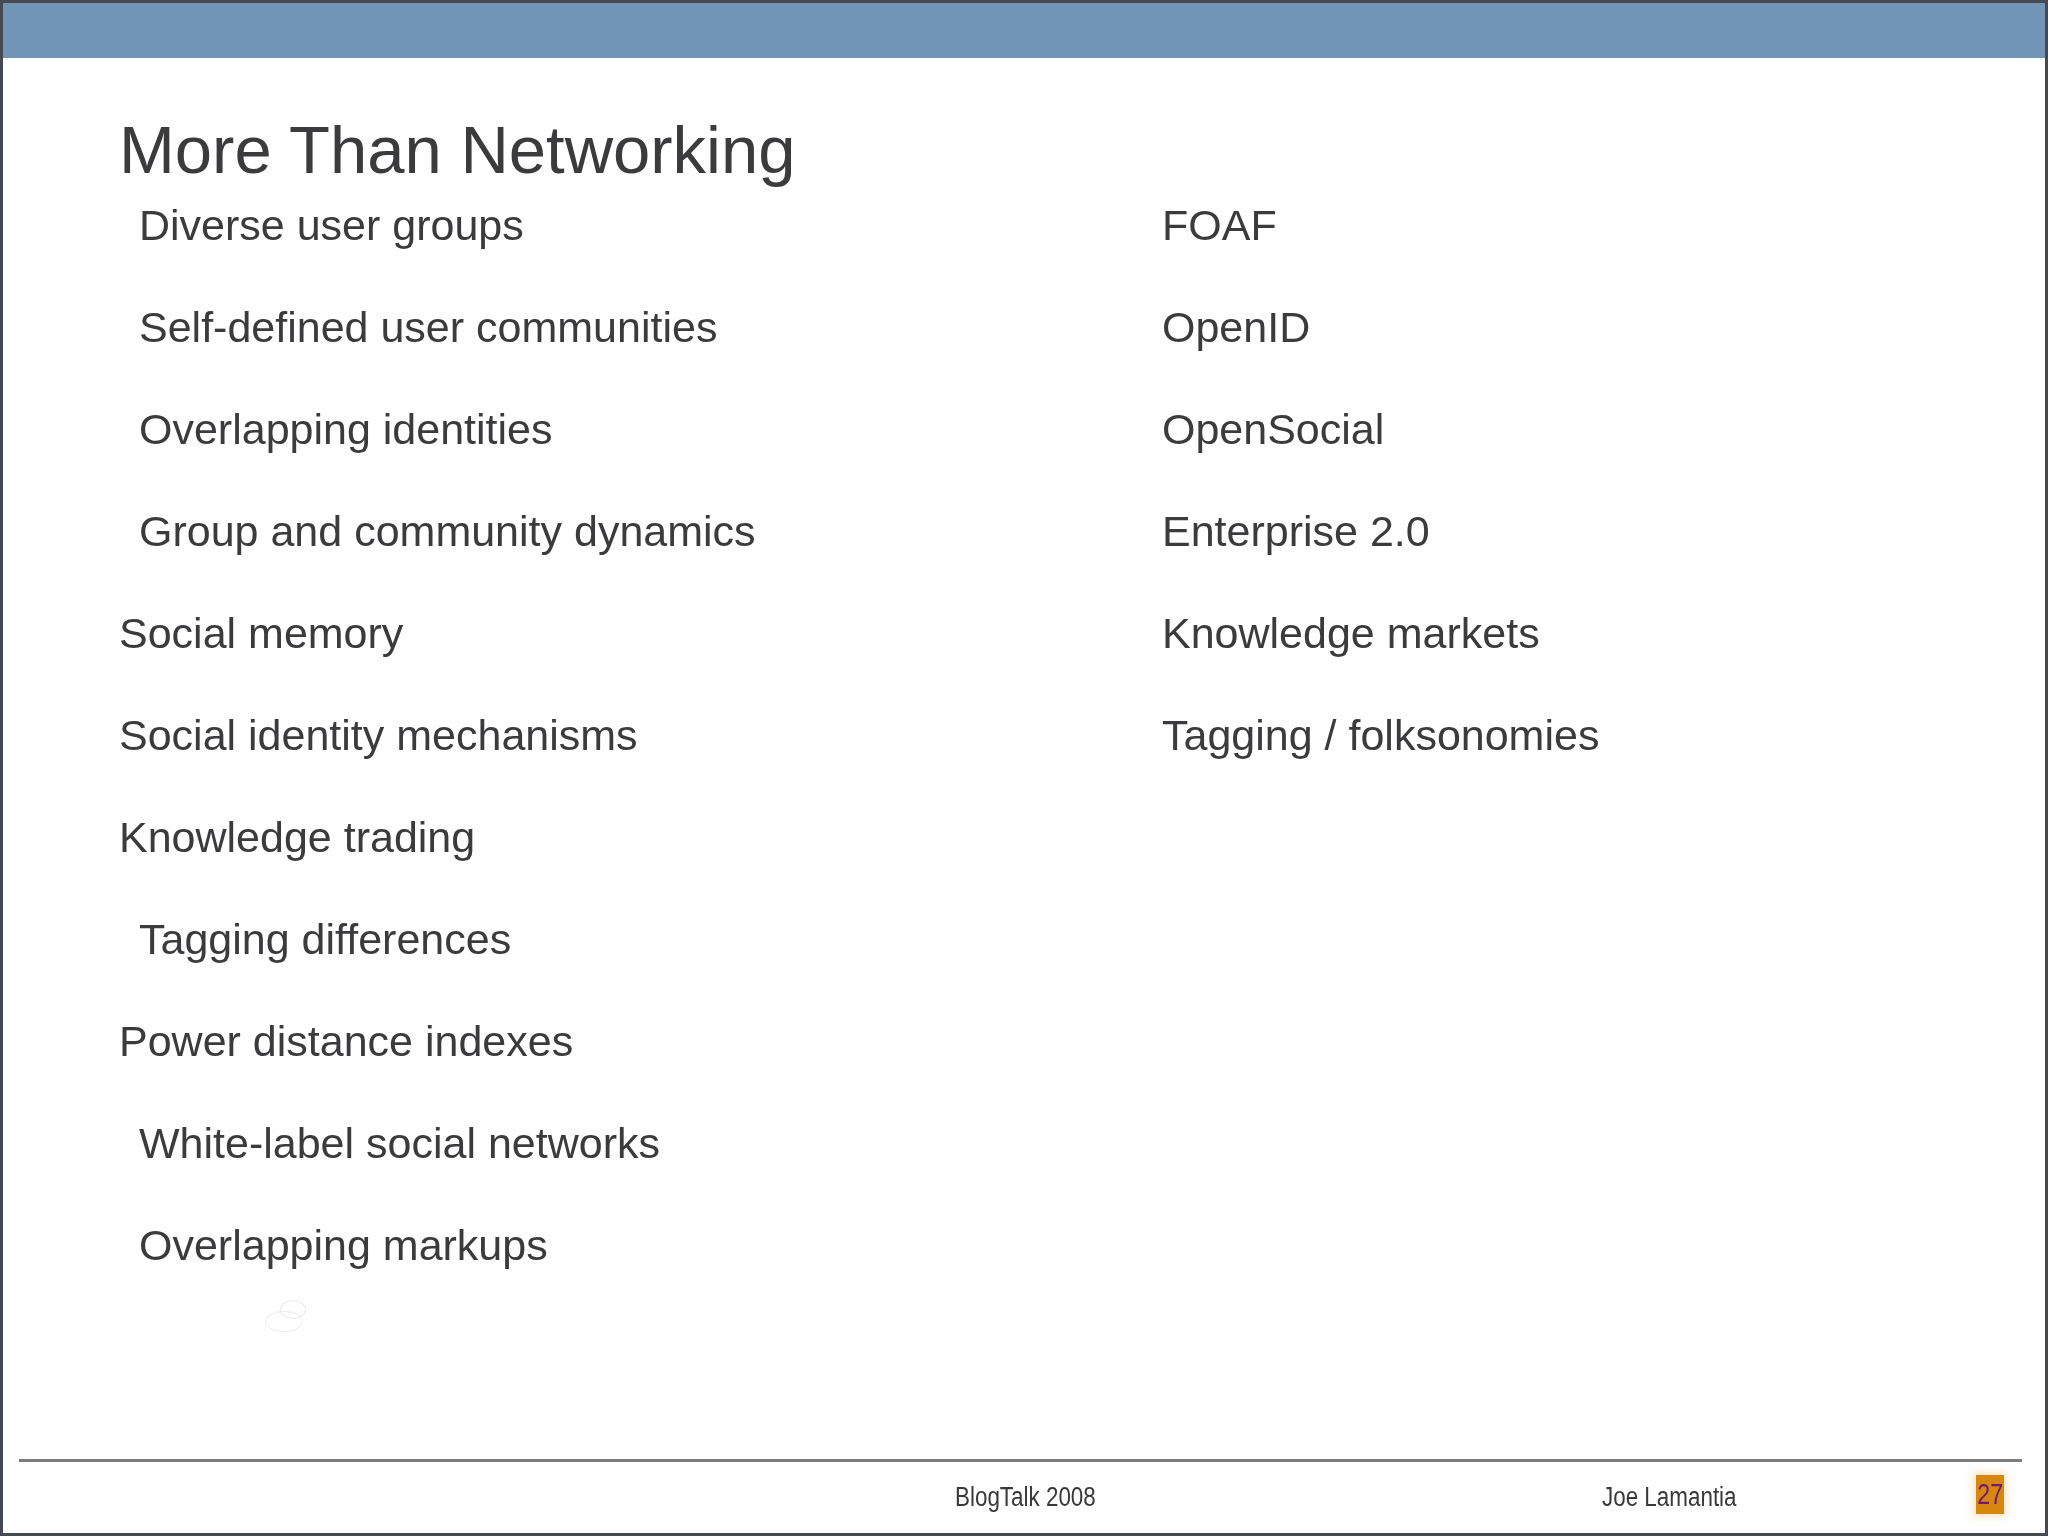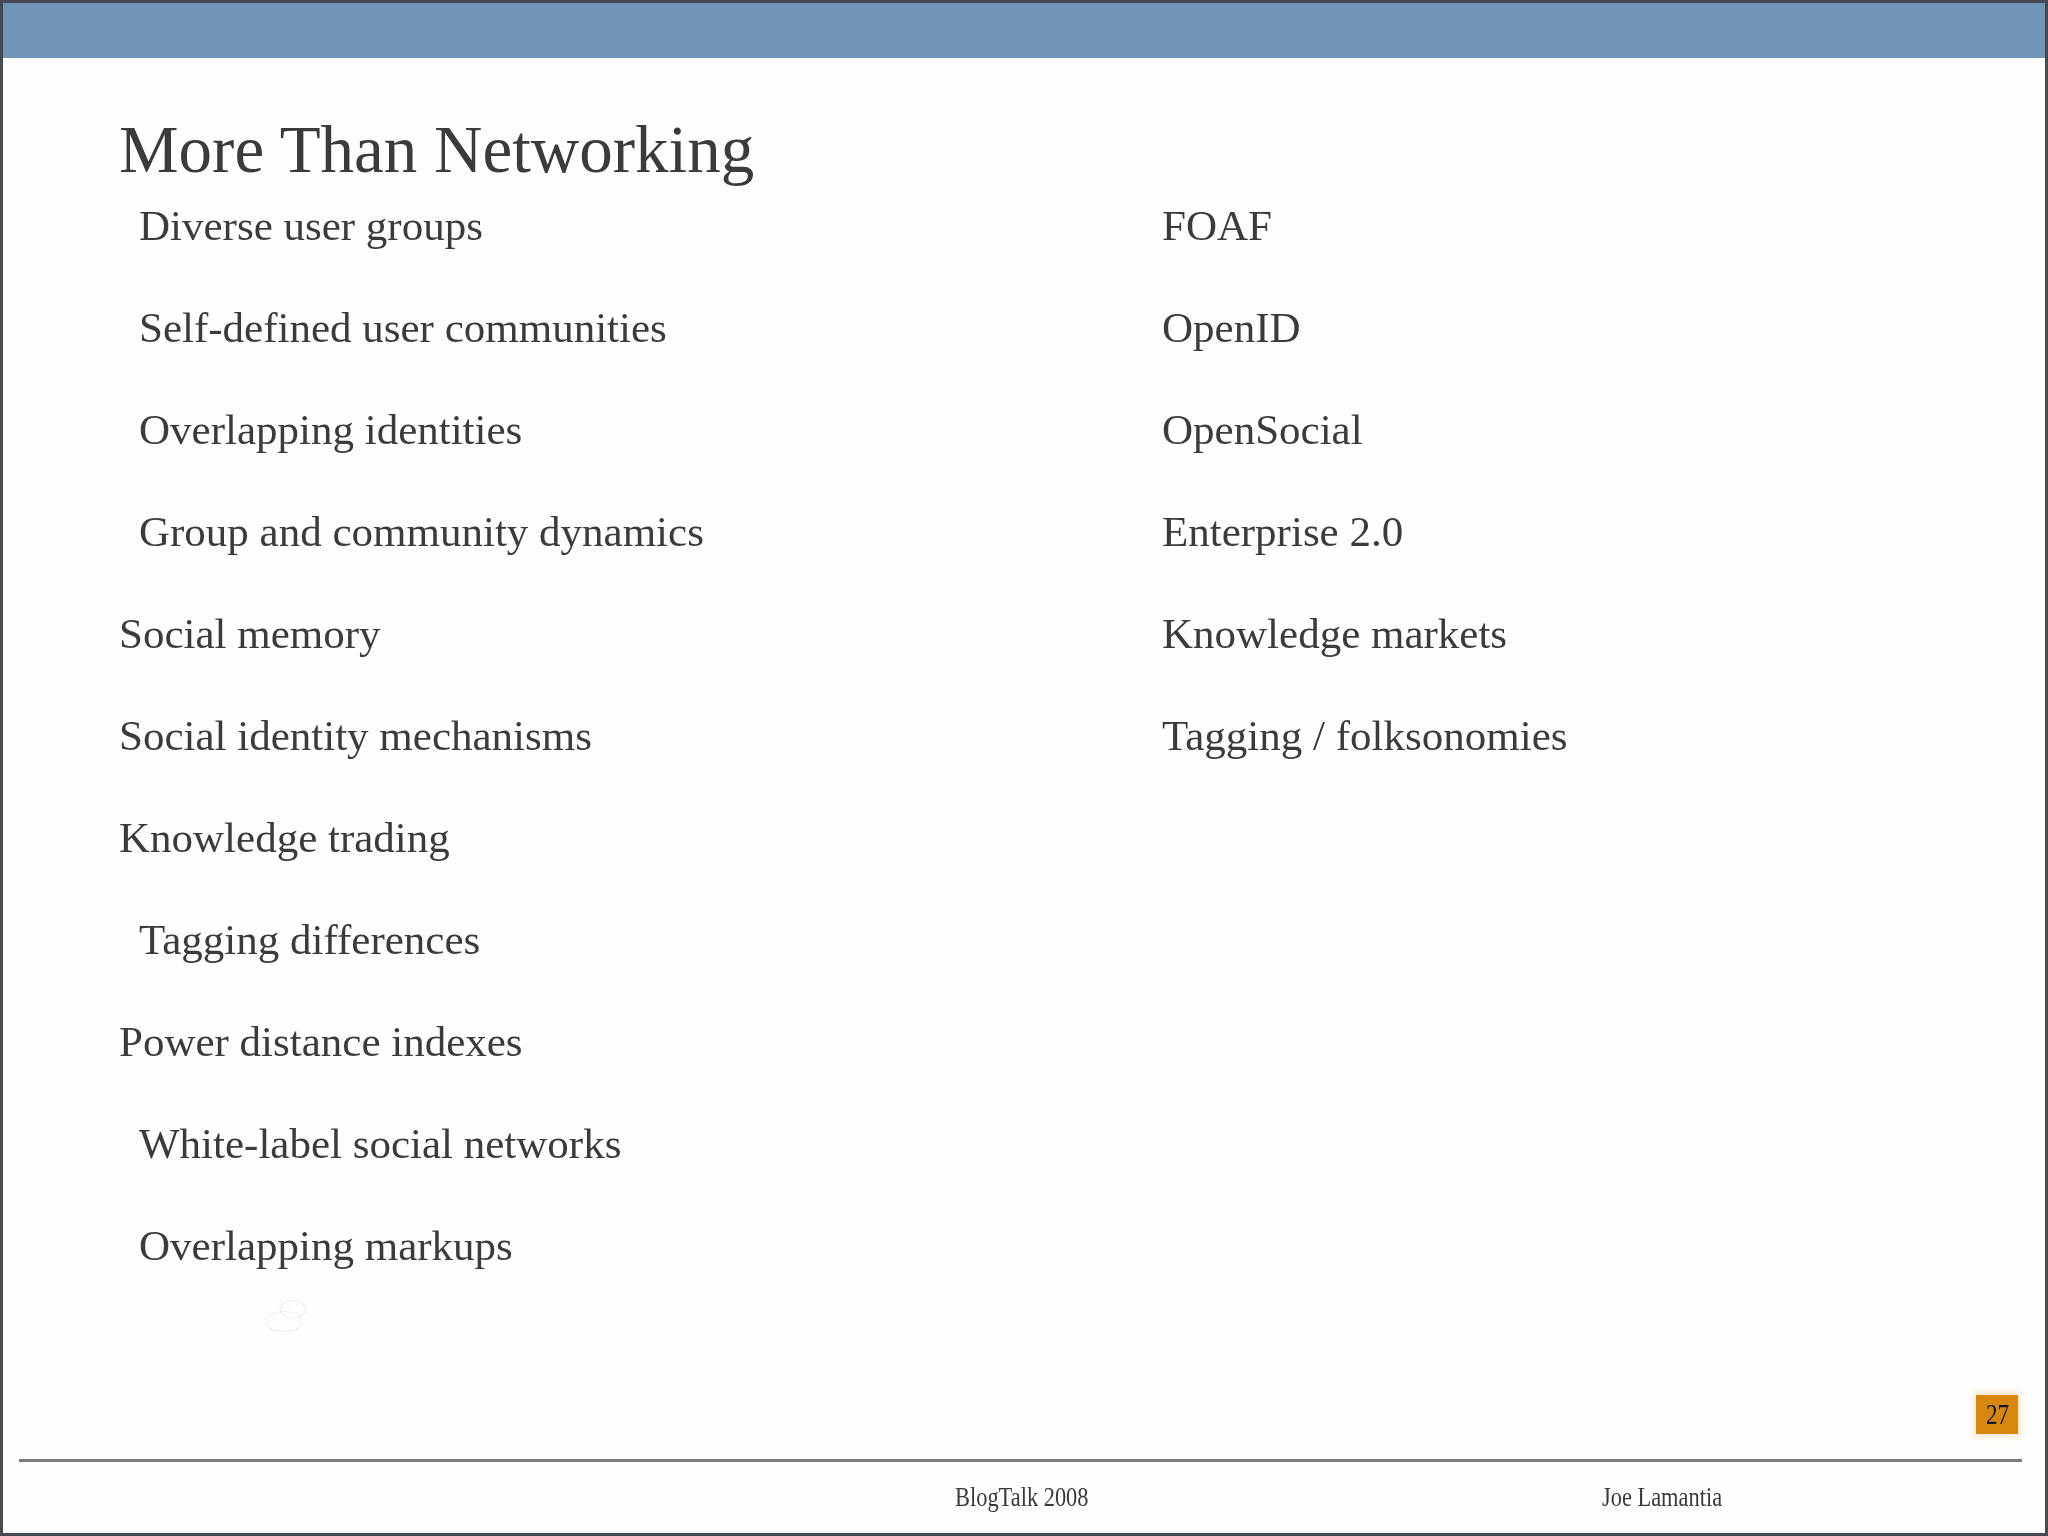--- a/index.html
+++ b/index.html
@@ -10,21 +10,21 @@
     --border:#474a52;
     --background:#fefefe;
   }
   html,body{margin:0;padding:0;background:#ffffff;}
   #slide{
     position:relative;
     width:2048px;height:1536px;
     box-sizing:border-box;
     background:var(--background);
     border:3px solid var(--border);
-    font-family:Liberation Serif, serif;
+    font-family:Liberation Sans, sans-serif;
     color:var(--text);
     overflow:hidden;
   }
   .band{
     position:absolute;top:0;left:0;right:0;height:55px;
     background:var(--header-band);
   }
   .title{
     position:absolute;left:116px;top:68px;
     font-size:67px;line-height:1;font-weight:400;
@@ -46,24 +46,24 @@
   }
   .footer-text{
     position:absolute;top:1481px;
     font-size:27px;line-height:1;white-space:nowrap;
     transform:scaleX(0.83);transform-origin:0 50%;
     color:#39393c;
   }
   #footer-conference{left:952px;}
   #footer-author{left:1599px;}
   .page-badge{
-    position:absolute;left:1973px;top:1392px;
-    width:42px;height:39px;
+    position:absolute;left:1973px;top:1472px;
+    width:28px;height:39px;
     background:var(--page-badge);
-    color:#0f172a;
+    color:#701a75;
     display:flex;align-items:center;justify-content:center;
     font-size:29px;line-height:1;
     box-shadow:0 0 7px 2px rgba(246,203,133,0.55);
   }
   .page-badge span{transform:scaleX(0.8);}
   .ghost{
     position:absolute;border:1px solid #dcdcdc;
     border-radius:50%;opacity:0.6;background:transparent;
   }
   #ghost-top{left:277px;top:1297px;width:24px;height:17px;}

